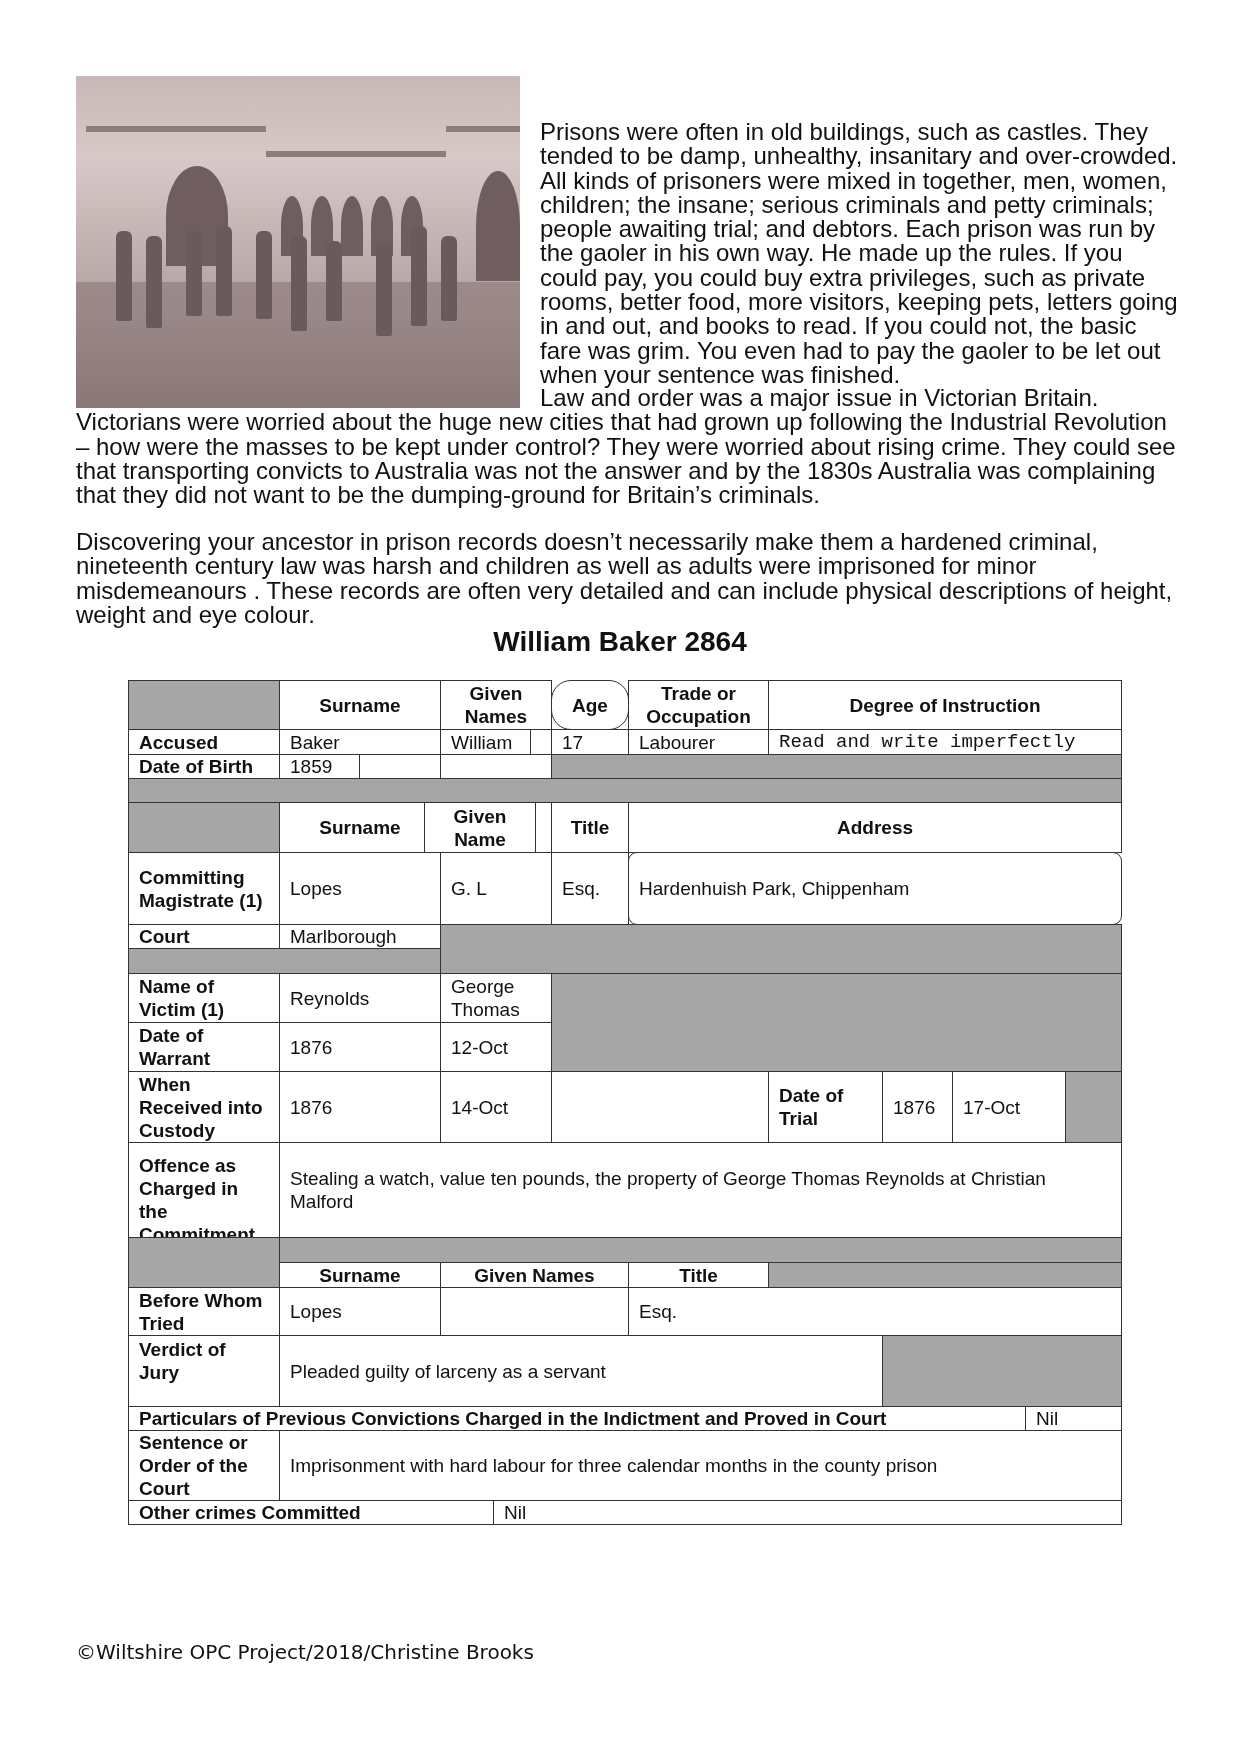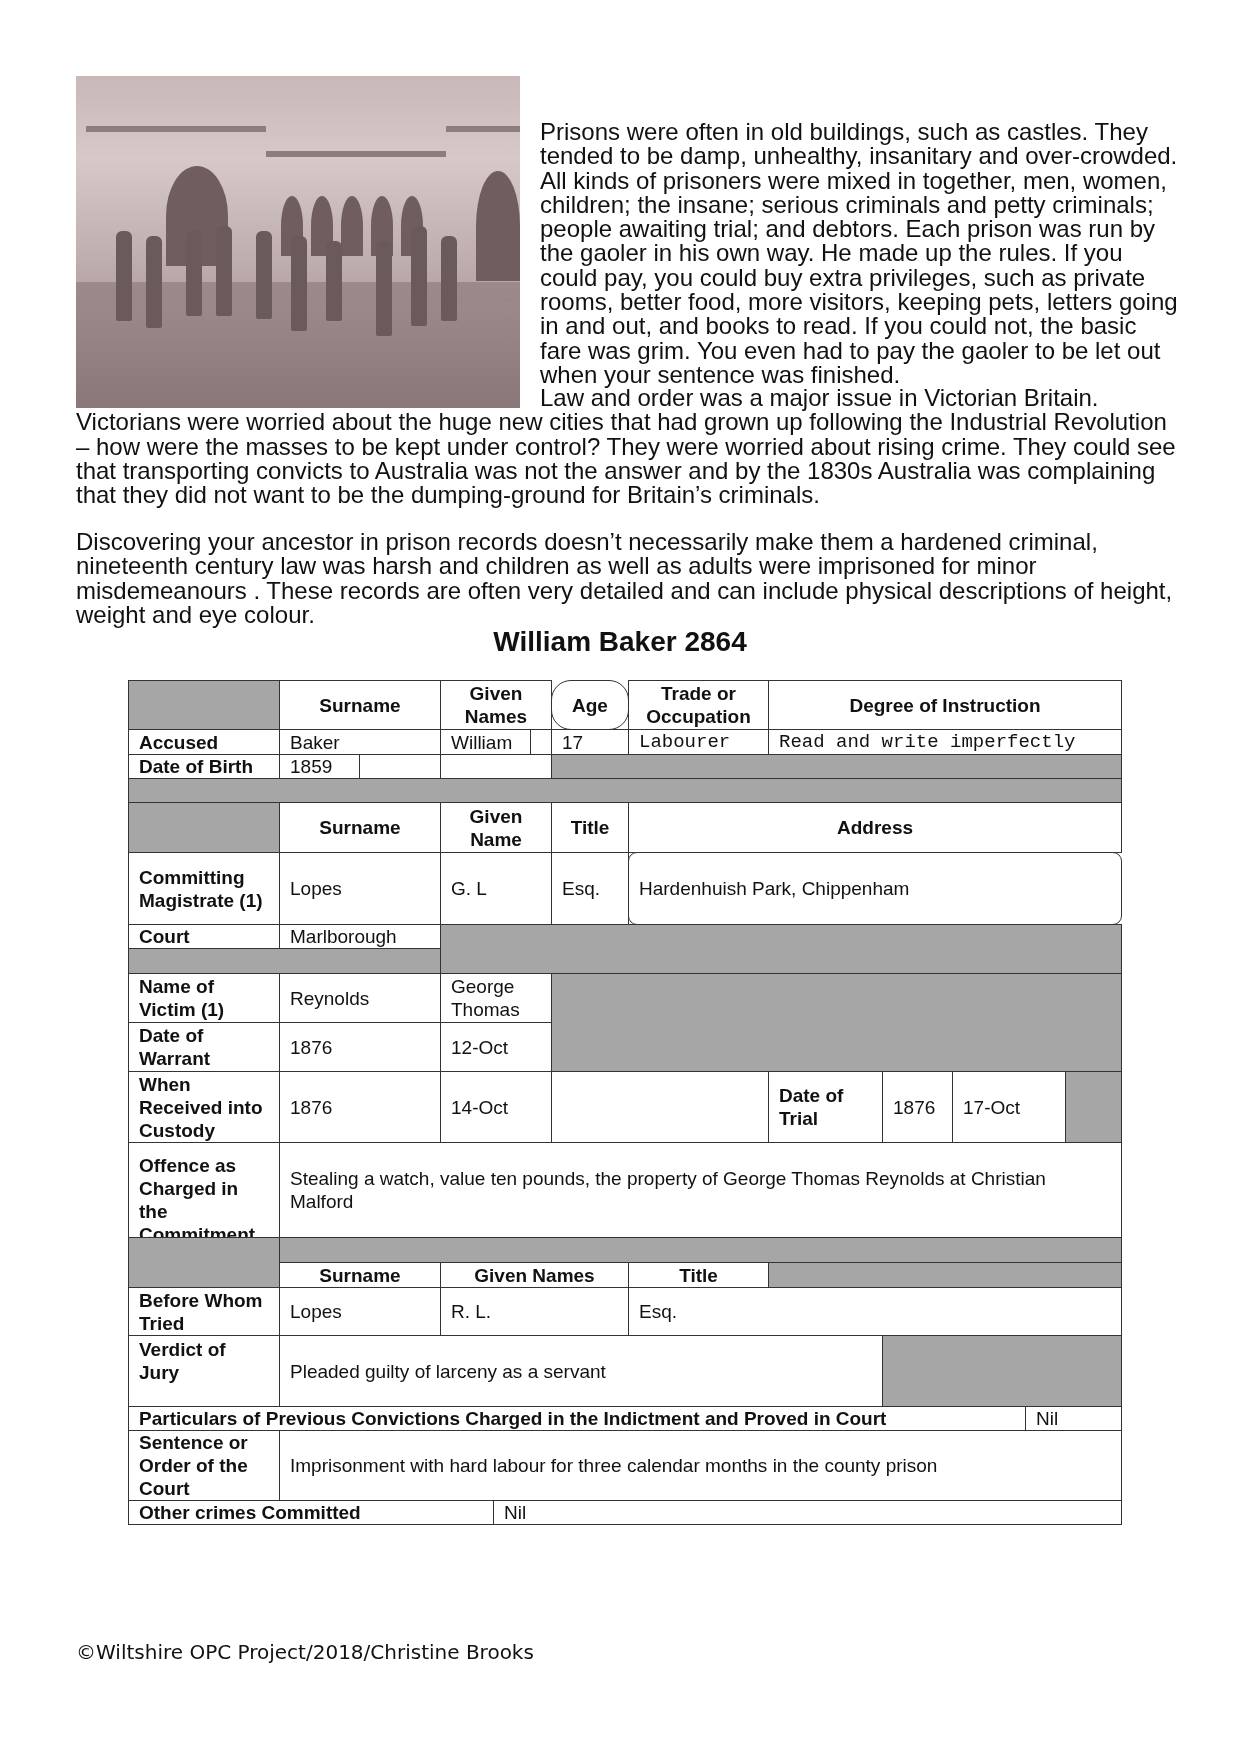--- a/index.html
+++ b/index.html
@@ -70,34 +70,34 @@
   <div class="c b ctr" style="left:151px; top:0; width:162px; height:50px;">Surname</div>
   <div class="c b ctr" style="left:312px; top:0; width:112px; height:50px;">Given Names</div>
   <div class="c b ctr" style="left:423px; top:0; width:78px; height:50px;border-radius:20px;">Age</div>
   <div class="c b ctr" style="left:500px; top:0; width:141px; height:50px;">Trade or Occupation</div>
   <div class="c b ctr" style="left:640px; top:0; width:354px; height:50px;">Degree of Instruction</div>
 
   <div class="c b" style="left:0; top:49px; width:152px; height:26px;">Accused</div>
   <div class="c" style="left:151px; top:49px; width:162px; height:26px;">Baker</div>
   <div class="c" style="left:312px; top:49px; width:91px; height:26px;">William</div>
   <div class="c" style="left:423px; top:49px; width:78px; height:26px;">17</div>
-  <div class="c" style="left:500px; top:49px; width:141px; height:26px;font-family:Liberation Mono, monospace;">Labourer</div>
+  <div class="c" style="left:500px; top:49px; width:141px; height:26px;">Labourer</div>
   <div class="c" style="left:640px; top:49px; width:354px; height:26px;font-family:Liberation Mono, monospace;">Read and write imperfectly</div>
 
   <div class="c b" style="left:0; top:74px; width:152px; height:25px;">Date of Birth</div>
   <div class="c" style="left:151px; top:74px; width:81px; height:25px;">1859</div>
   <div class="c" style="left:231px; top:74px; width:82px; height:25px;"></div>
   <div class="c" style="left:312px; top:74px; width:112px; height:25px;"></div>
   <div class="c g" style="left:423px; top:74px; width:571px; height:25px;"></div>
 
   <div class="c g" style="left:0; top:98px; width:994px; height:25px;"></div>
 
   <div class="c g" style="left:0; top:122px; width:152px; height:51px;"></div>
   <div class="c b ctr" style="left:151px; top:122px; width:162px; height:51px;">Surname</div>
-  <div class="c b ctr" style="left:312px; top:122px; width:112px; height:51px;">Given Name</div>
+  <div class="c b ctr" style="left:296px; top:122px; width:112px; height:51px;">Given Name</div>
   <div class="c b ctr" style="left:423px; top:122px; width:78px; height:51px;">Title</div>
   <div class="c b ctr" style="left:500px; top:122px; width:494px; height:51px;">Address</div>
 
   <div class="c b" style="left:0; top:172px; width:152px; height:73px;">Committing Magistrate (1)</div>
   <div class="c" style="left:151px; top:172px; width:162px; height:73px;">Lopes</div>
   <div class="c" style="left:312px; top:172px; width:112px; height:73px;">G. L</div>
   <div class="c" style="left:423px; top:172px; width:78px; height:73px;">Esq.</div>
   <div class="c" style="left:500px; top:172px; width:494px; height:73px;border-radius:9px;">Hardenhuish Park, Chippenham</div>
 
   <div class="c b" style="left:0; top:244px; width:152px; height:25px;">Court</div>
@@ -129,21 +129,20 @@
 
   <div class="c g" style="left:0; top:557px; width:152px; height:51px;"></div>
   <div class="c g" style="left:151px; top:557px; width:843px; height:26px;"></div>
   <div class="c b ctr" style="left:151px; top:582px; width:162px; height:26px;">Surname</div>
   <div class="c b ctr" style="left:312px; top:582px; width:189px; height:26px;">Given Names</div>
   <div class="c b ctr" style="left:500px; top:582px; width:141px; height:26px;">Title</div>
   <div class="c g" style="left:640px; top:582px; width:354px; height:26px;"></div>
 
   <div class="c b" style="left:0; top:607px; width:152px; height:49px;">Before Whom Tried</div>
   <div class="c" style="left:151px; top:607px; width:162px; height:49px;">Lopes</div>
-  <div class="c" style="left:312px; top:607px; width:189px; height:49px;">R. L.</div>
   <div class="c" style="left:500px; top:607px; width:494px; height:49px;">Esq.</div>
 
   <div class="c b" style="left:0; top:655px; width:152px; height:72px; align-items:flex-start; padding-top:2px;">Verdict of Jury</div>
   <div class="c" style="left:151px; top:655px; width:604px; height:72px;">Pleaded guilty of larceny as a servant</div>
   <div class="c g" style="left:754px; top:655px; width:240px; height:72px;"></div>
 
   <div class="c b" style="left:0; top:726px; width:898px; height:25px;">Particulars of Previous Convictions Charged in the Indictment and Proved in Court</div>
   <div class="c" style="left:897px; top:726px; width:97px; height:25px;">Nil</div>
 
   <div class="c b" style="left:0; top:750px; width:152px; height:71px;">Sentence or Order of the Court</div>

